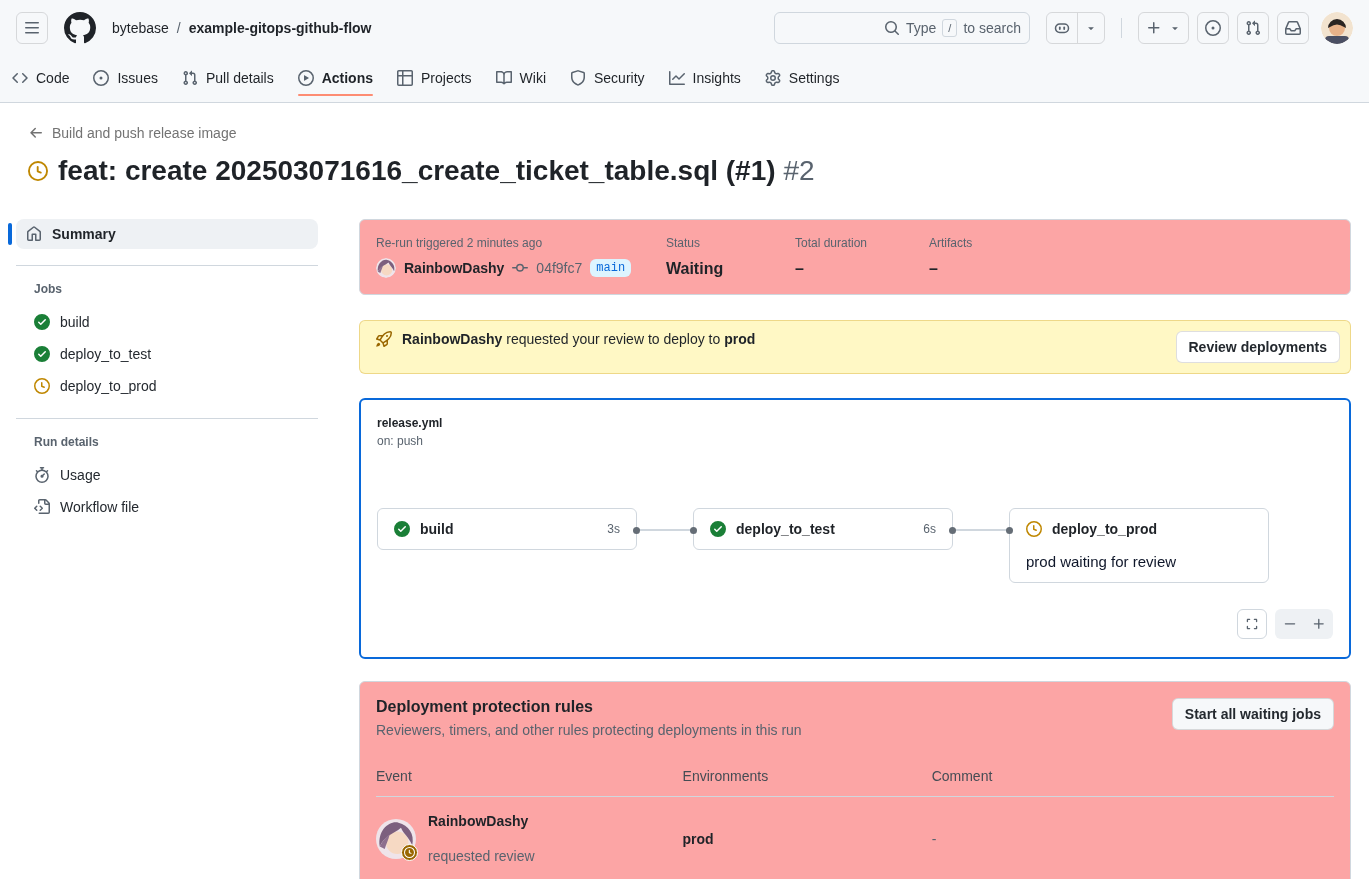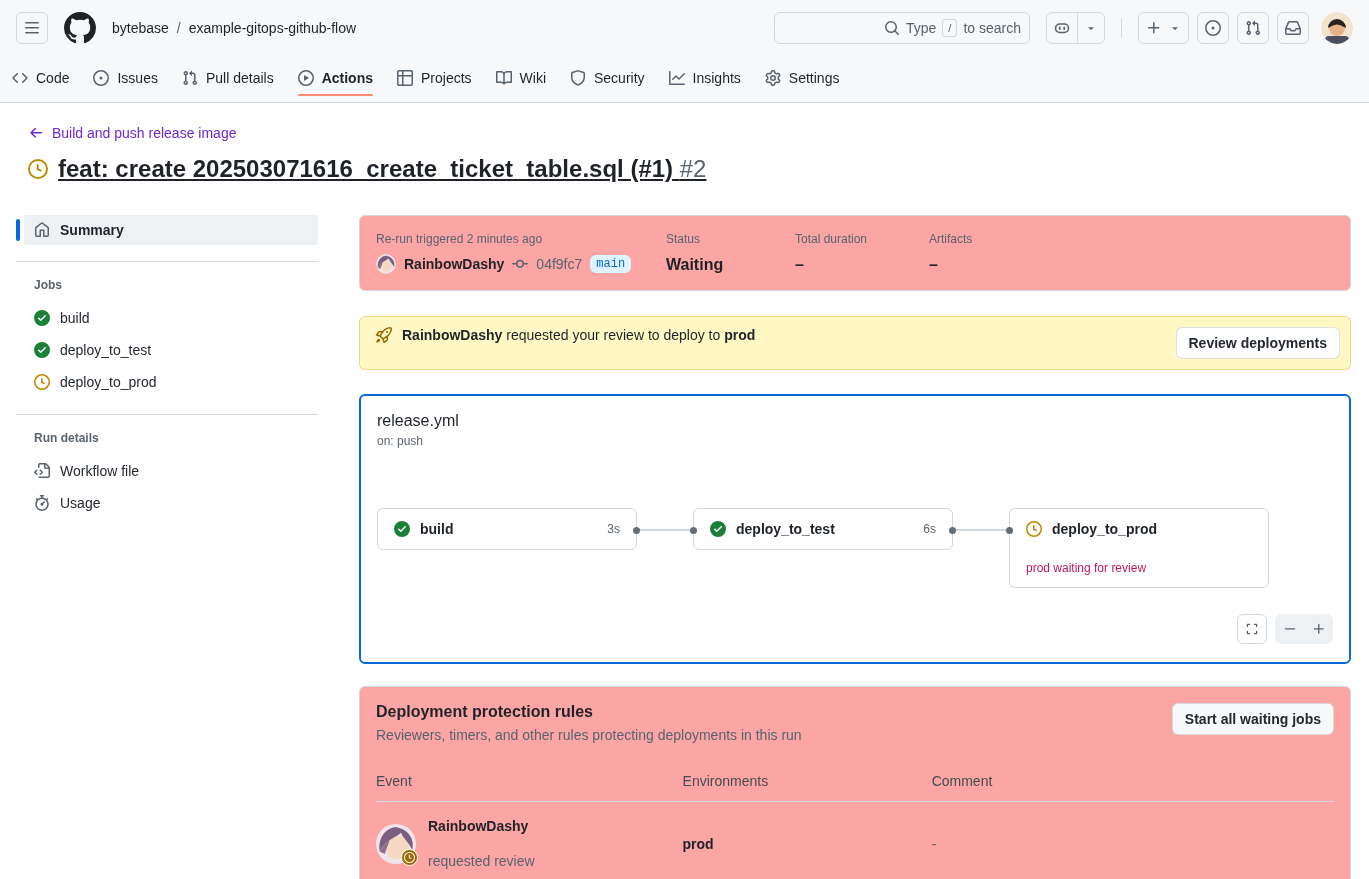--- a/index.html
+++ b/index.html
@@ -9,21 +9,21 @@
   button { font-family:inherit; cursor:pointer; }
   svg { display:block; flex-shrink:0; }
 
   
   .topbar { background:#f6f8fa; height:56px; padding:0 16px; display:flex; align-items:center; }
   .hbtn { width:32px; height:32px; border:1px solid rgba(31,35,40,.15); border-radius:6px;
     background:transparent; display:flex; align-items:center; justify-content:center; color:#59636e; }
   .logo { margin-left:16px; color:#1f2328; display:flex; }
   .crumbs { margin-left:16px; display:flex; align-items:center; gap:8px; font-size:14px; }
   .crumbs .sep { color:#59636e; }
-  .crumbs .repo { font-weight:normal; }
+  .crumbs .repo { font-weight:bold; }
   .top-spacer { flex:1; }
   .searchbox { width:256px; height:32px; border:1px solid #d0d7de; border-radius:6px;
     display:flex; align-items:center; gap:6px; padding:0 8px; color:#59636e; background:#f6f8fa; cursor:text;justify-content:flex-end; }
   .searchbox .kbd { border:1px solid #d0d7de; border-radius:3px; font-size:11px; line-height:16px;
     padding:0 5px; color:#59636e; }
   .split { display:flex; margin-left:16px; border:1px solid rgba(31,35,40,.15); border-radius:6px; overflow:hidden; }
   .split .seg { background:transparent; border:0; color:#59636e; height:30px; display:flex;
     align-items:center; justify-content:center; padding:0 7px; }
   .split .seg + .seg { border-left:1px solid rgba(31,35,40,.15); }
   .split.nodiv .seg + .seg { border-left:0; padding-left:0; }
@@ -37,41 +37,41 @@
   .repo-nav { background:#f6f8fa; display:flex; gap:8px; padding:6px 4px 0; border-bottom:1px solid #d0d7de; }
   .tab { position:relative; display:flex; align-items:center; gap:8px; padding:8px 8px 16px; color:#1f2328; }
   .tab svg { color:#59636e; }
   .tab.active { font-weight:bold; }
   .tab.active::after { content:""; position:absolute; left:8px; right:8px; bottom:6px; height:2px;
     border-radius:2px; background:#fd8c73; }
 
   
   .main-wrap { padding:22px 18px 0 16px; }
   .run-head { padding-left:12px; }
-  .backlink { display:flex; align-items:center; gap:8px; color:#6d28d9; font-size:14px; width:fit-content; }
+  .backlink { display:flex; align-items:center; gap:8px; color:#737373; font-size:14px; width:fit-content; }
   .title-row { display:flex; align-items:center; gap:10px; margin-top:14px; }
-  .title-row h1 { font-size:24px; font-weight:bold;text-decoration:underline; }
+  .title-row h1 { font-size:28px; font-weight:bold; }
   .run-number { color:#59636e; font-weight:normal; }
   .title-actions { margin-left:auto; display:flex; gap:8px; }
   .btn { height:32px; padding:0 12px; display:inline-flex; align-items:center; gap:6px;
     background:#f6f8fa; border:1px solid rgba(31,35,40,.15); border-radius:6px;
     font-size:14px; font-weight:bold; color:#24292f; }
   .btn.danger { color:#cf222e; }
   .btn.white { background:#fff; }
   .btn.square { width:32px; padding:0; justify-content:center; color:#59636e; }
   .clock-lg { color:#bf8700; }
 
   
   .layout { display:flex; margin-top:32px; }
   aside { width:302px; flex-shrink:0; }
   .content { flex:1; margin-left:41px; min-width:0; }
 
   
   .side-item { position:relative; display:flex; align-items:center; gap:10px; height:30px;
-    margin-left:8px; padding:0 10px; border-radius:2px; font-size:14px; color:#24292f; cursor:pointer; }
+    margin-left:0; padding:0 10px; border-radius:8px; font-size:14px; color:#24292f; cursor:pointer; }
   .side-item svg { color:#59636e; }
   .side-item.active { background:#eef1f4; font-weight:bold; color:#1f2328; }
   .side-item.active::before { content:""; position:absolute; left:-8px; top:4px; width:4px; height:22px;
     border-radius:3px; background:#0969da; }
   aside hr { border:0; border-top:1px solid #d0d7de; margin:16px 0; }
   .side-head { font-size:12px; font-weight:bold; color:#59636e; margin:0 0 10px 18px; }
   .job-item { display:flex; align-items:center; gap:10px; padding:8px 10px; margin-left:8px;
     border-radius:6px; font-size:14px; color:#24292f; cursor:pointer; }
   .ok-icon { color:#1a7f37; }
   .wait-icon { color:#bf8700; }
@@ -96,29 +96,29 @@
 
   
   .banner { margin-top:25px; background:#fff8c5; border:1px solid rgba(212,167,44,.4); border-radius:6px;
     padding:10px 10px 10px 16px; display:flex; align-items:flex-start; gap:10px; }
   .banner .rocket { color:#9a6700; }
   .banner .msg b { font-weight:bold; }
   .banner .btn { margin-left:auto; }
 
   
   .graph-card { margin-top:24px; border:2px solid #0969da; border-radius:6px; padding:16px 16px 18px; background:#fff; }
-  .graph-file { font-size:16px; font-weight:normal; }
+  .graph-file { font-size:12px; font-weight:bold; }
   .graph-on { font-size:12px; color:#59636e; margin-top:4px; }
   .nodes-row { display:flex; align-items:flex-start; margin-top:60px; }
   .wnode { position:relative; width:260px; border:1px solid #d0d7de; border-radius:6px; background:#fff;
     padding:12px 16px; cursor:pointer; }
   .wnode .trow { display:flex; align-items:center; gap:10px; }
   .wnode .nname { font-weight:bold; flex:1; }
   .wnode .dur { font-size:12px; color:#59636e; }
-  .wnode .sub { font-size:12px; color:#be185d; margin-top:24px; }
+  .wnode .sub { font-size:15px; color:#0f172a; margin-top:16px; }
   .dot { position:absolute; width:7px; height:7px; border-radius:50%; background:#656d76; top:18px; }
   .dot.r { right:-4px; } .dot.l { left:-4px; }
   .conn { width:56px; height:2px; background:#d0d7de; margin-top:21px; }
   .graph-ctrls { display:flex; justify-content:flex-end; align-items:center; gap:8px; margin-top:26px; }
   .gc-btn { width:30px; height:30px; border:1px solid #d0d7de; border-radius:6px; background:#fff;
     color:#59636e; display:flex; align-items:center; justify-content:center; }
   .zoomgrp { display:flex; background:#eef1f4; border-radius:6px; }
   .zoomgrp button { width:29px; height:30px; border:0; background:transparent; color:#59636e;
     display:flex; align-items:center; justify-content:center; }
 
@@ -430,29 +430,29 @@
       <div class="job-item">
         <svg class="wait-icon" width="16" height="16">
             <use href="#i-clock"></use>
           </svg>
         <span>deploy_to_prod</span>
       </div>
       <hr>
       <div class="side-head">Run details</div>
       <div class="job-item">
         <svg width="16" height="16" style="color:#59636e">
+            <use href="#i-stopwatch"></use>
+          </svg>
+        <span>Usage</span>
+      </div>
+      <div class="job-item">
+        <svg width="16" height="16" style="color:#59636e">
             <use href="#i-filecode"></use>
           </svg>
         <span>Workflow file</span>
-      </div>
-      <div class="job-item">
-        <svg width="16" height="16" style="color:#59636e">
-            <use href="#i-stopwatch"></use>
-          </svg>
-        <span>Usage</span>
       </div>
     </aside>
 
     <section class="content">
 
       <div class="card status-card">
         <div class="stat-col first">
           <div class="lbl">Re-run triggered 2 minutes ago</div>
           <div class="actor-line">
             <span class="av20">

